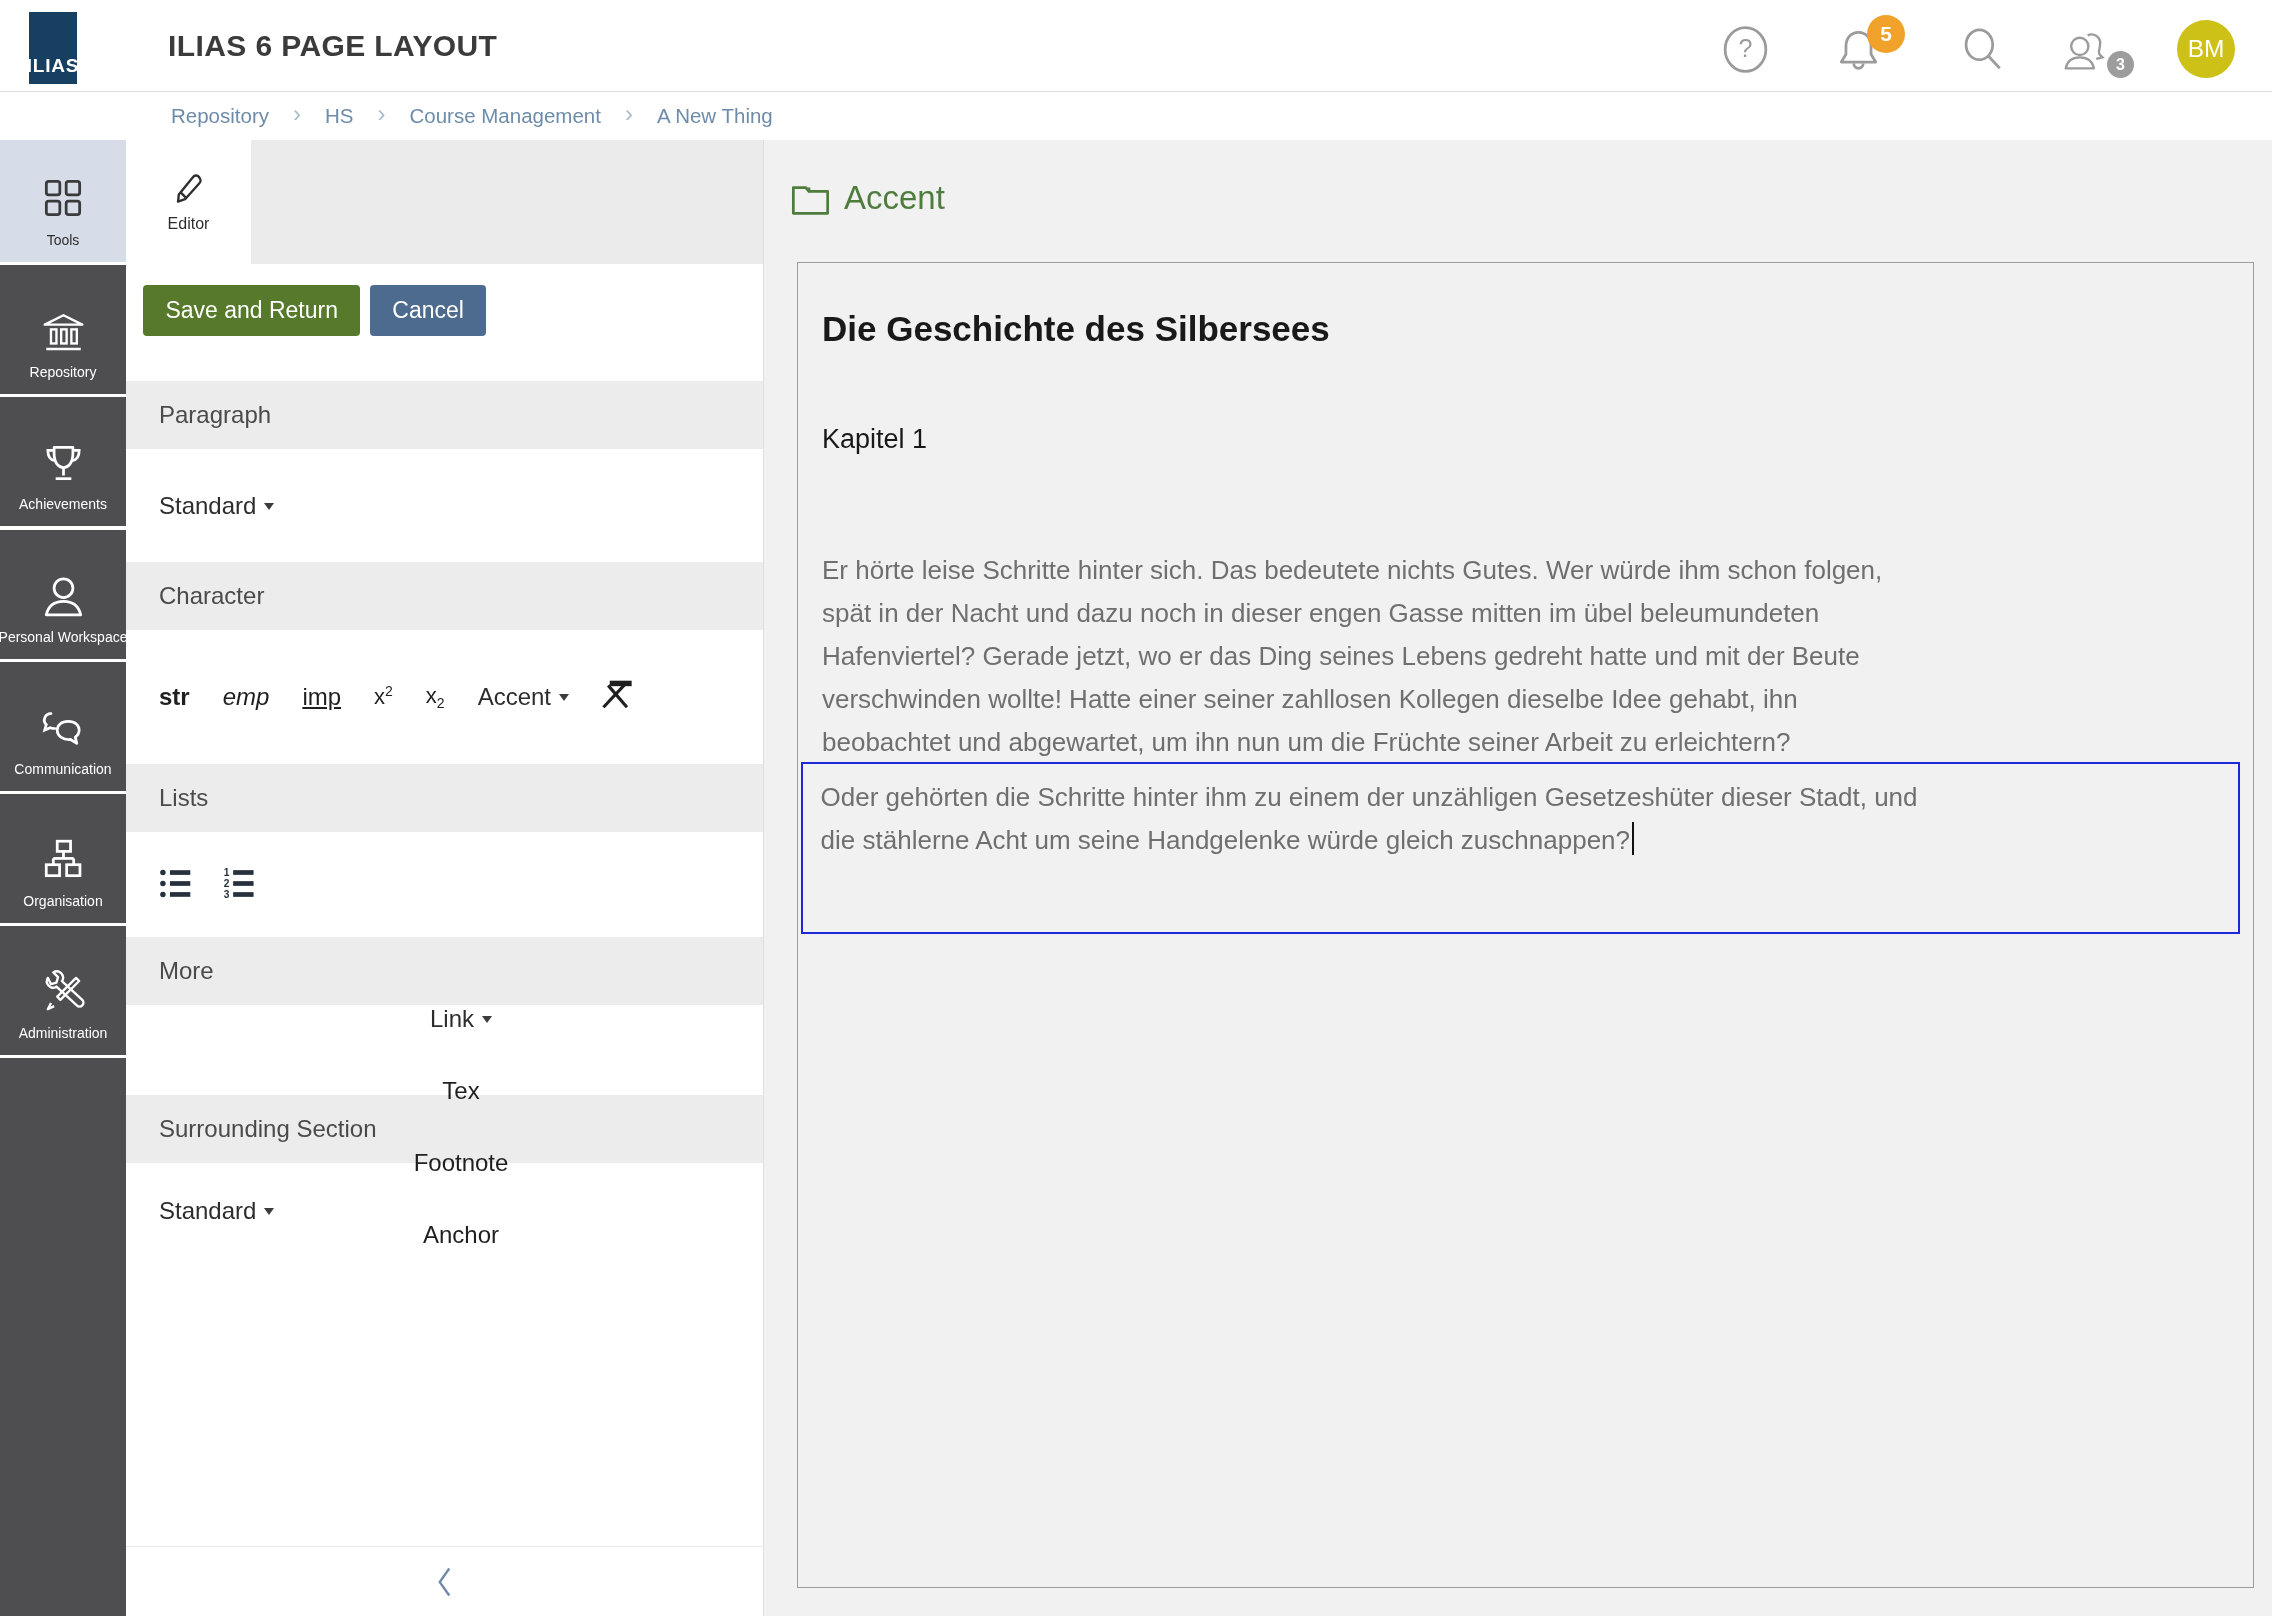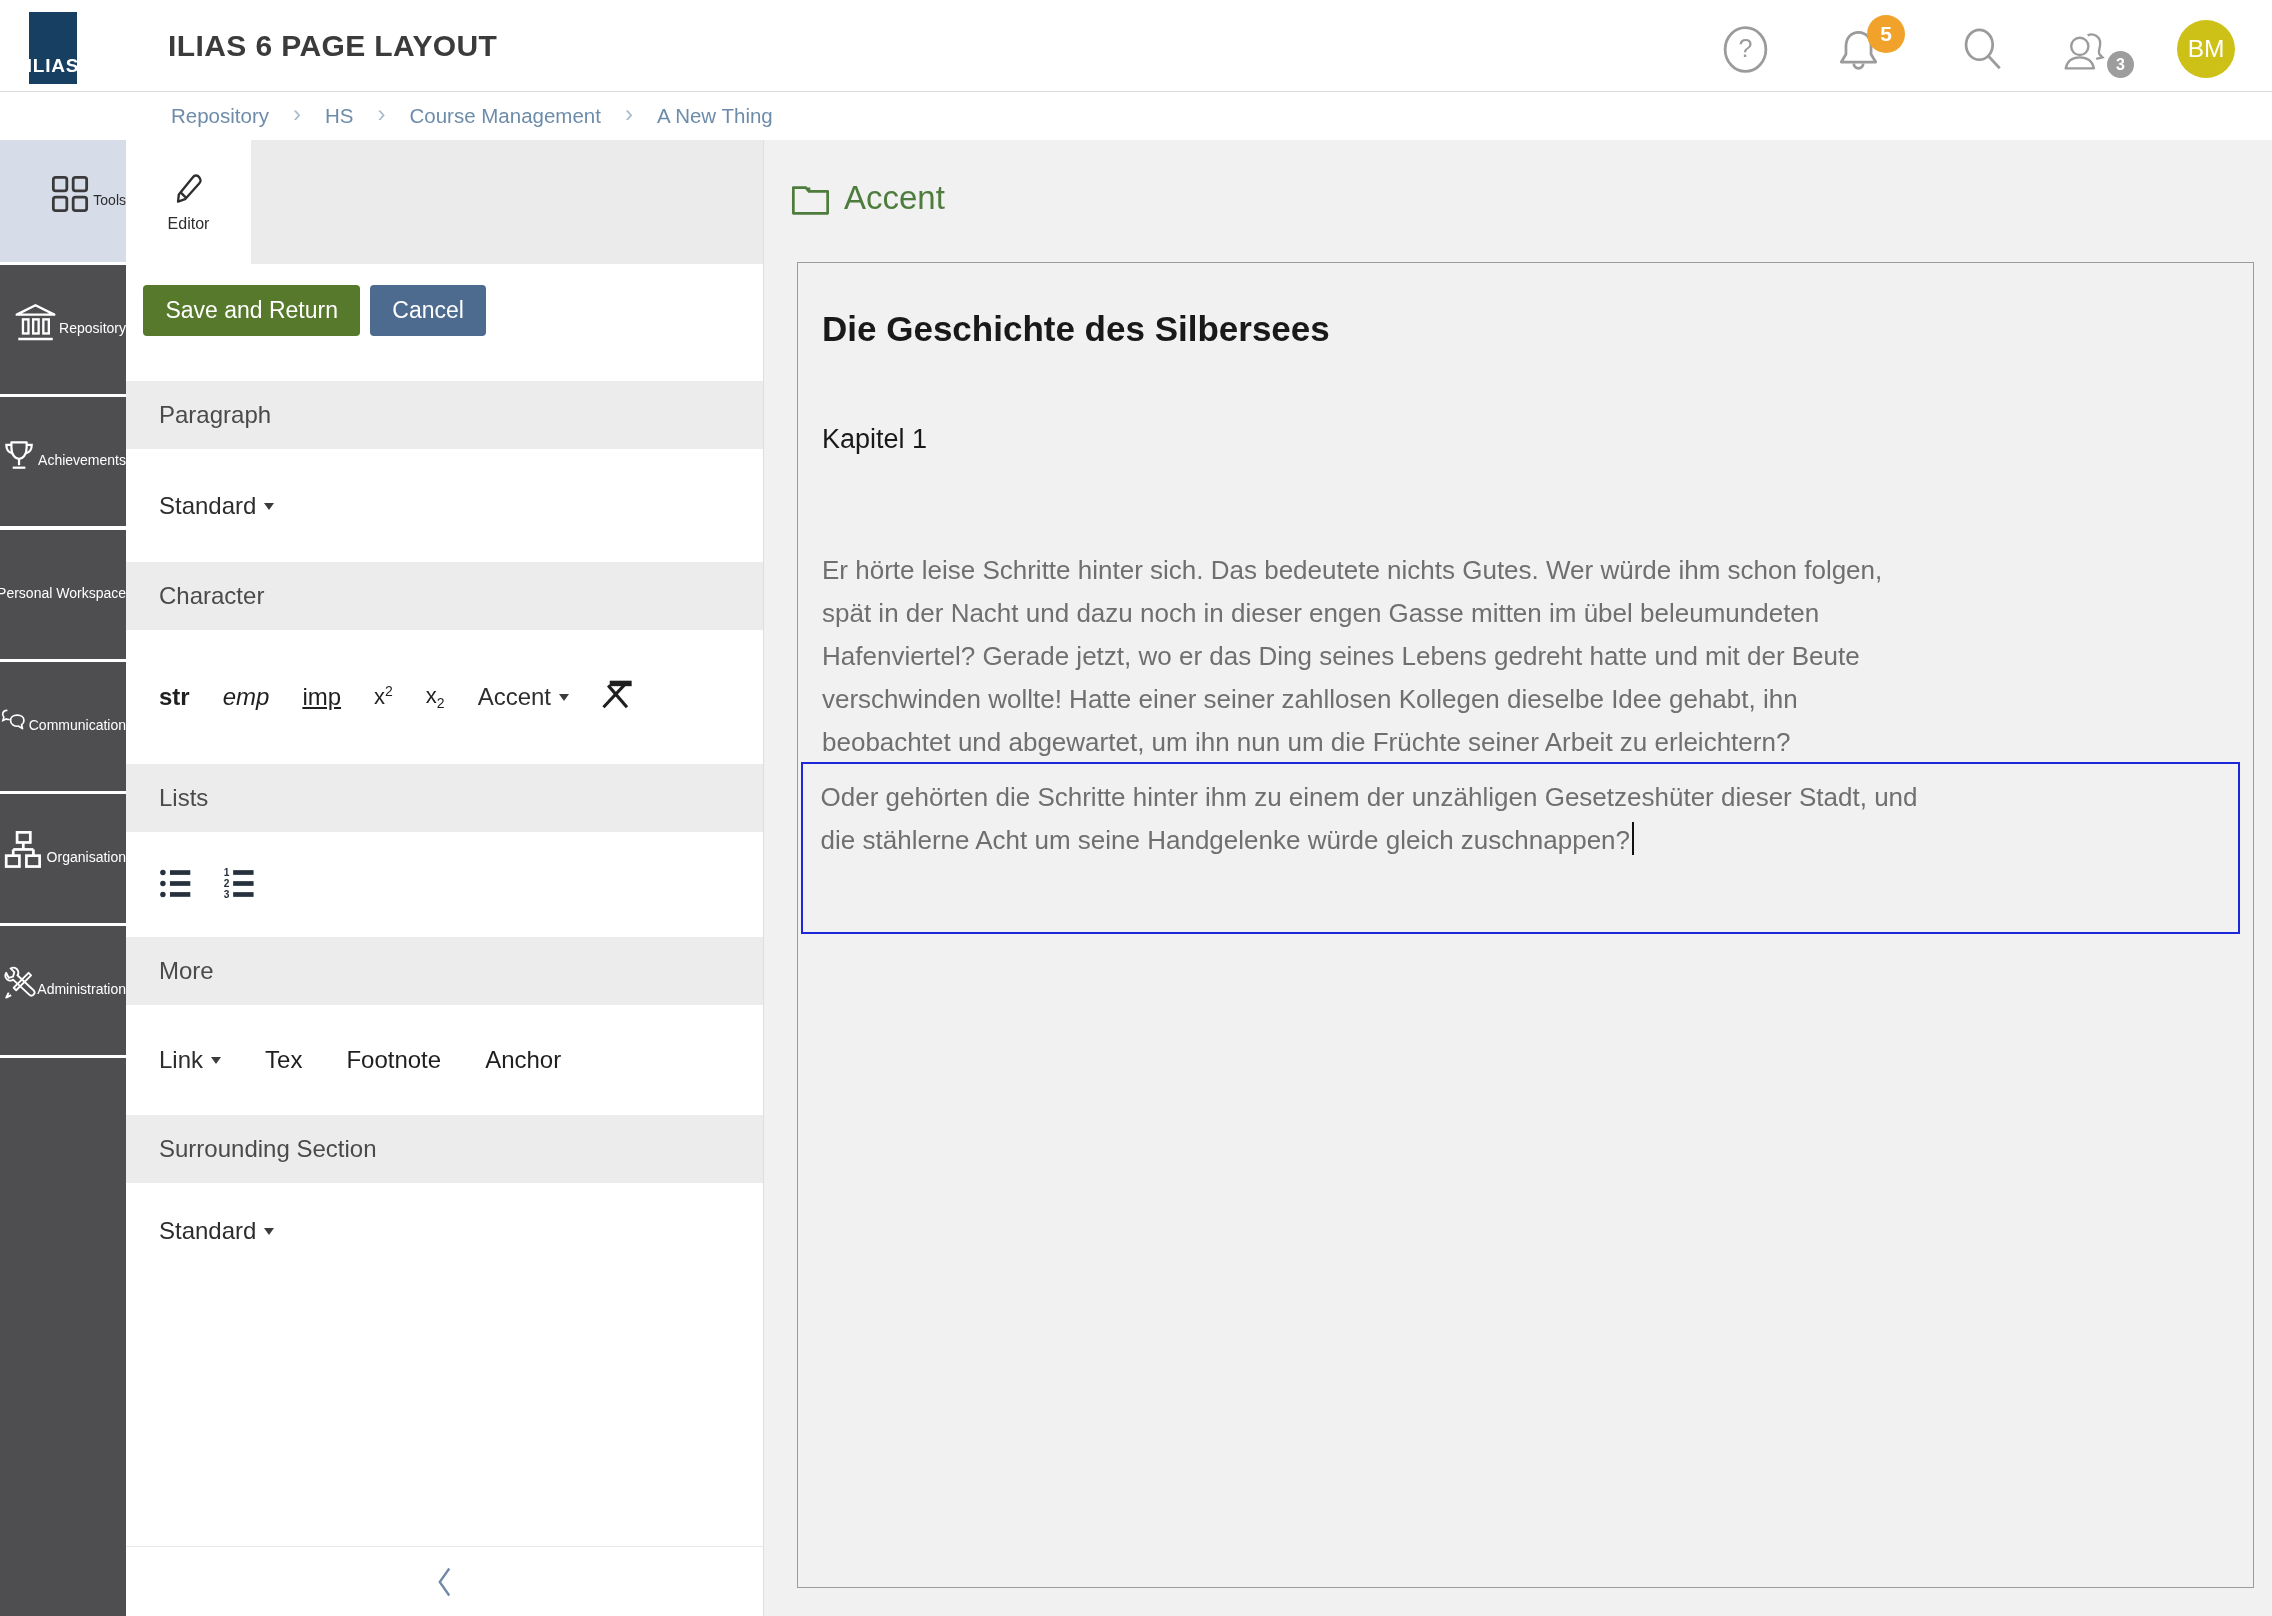--- a/index.html
+++ b/index.html
@@ -25,21 +25,21 @@
   
   .crumbs{position:absolute;left:0;top:91px;width:2273px;height:50px;background:#fff;
         border-top:1.6px solid #dcdcdc;border-bottom:1.6px solid #e8e8e8;box-sizing:border-box;
         display:flex;align-items:center;padding-left:171px;font-size:20.5px;}
   .crumbs a{color:#6d8caa;text-decoration:none;}
   .crumb-sep{color:#a9bccb;font-size:24px;margin:0 24px;transform:translateY(-1.6px);}
   
   .sidebar{position:absolute;left:0;top:140px;width:126px;bottom:0;background:#fff;
         display:flex;flex-direction:column;}
   .snav{height:129px;margin-bottom:3.2px;background:#4e4e50;color:#fff;
-        display:flex;flex-direction:row;align-items:center;justify-content:flex-end;
+        display:flex;flex-direction:column;align-items:center;justify-content:flex-end;
         padding-bottom:14px;box-sizing:border-box;}
   .snav .slabel{font-size:14px;margin-top:11px;white-space:nowrap;}
   .snav.active{height:122px;background:#d6dde9;color:#2d2d2d;}
   .sfill{flex:1;background:#4e4e50;}
   .snav svg{display:block;}
   
   .panel{position:absolute;left:126px;top:140px;width:638px;bottom:0;background:#fff;
         border-right:1.6px solid #dedede;box-sizing:border-box;}
   .tabstrip{height:124px;background:#ebebeb;position:relative;}
   .tab{position:absolute;left:0;top:0;width:125px;height:124px;background:#fff;
@@ -49,21 +49,21 @@
   .btn{display:inline-flex;align-items:center;justify-content:center;height:51px;
         font-size:23px;color:#fff;padding:0 22px;cursor:pointer;border-radius:4px;}
   .btn.save{background:#57792c;margin-right:10.3px;}
   .btn.cancel{background:#4d6a8f;}
   .band{height:68px;background:#ececec;display:flex;align-items:center;
         padding-left:33px;font-size:24px;color:#4a4a4a;box-sizing:border-box;}
   .row{padding-left:33px;box-sizing:border-box;display:flex;align-items:center;font-size:24px;}
   .row.p-style{height:113px;}
   .row.chars{height:134px;gap:33px;align-items:center;}
   .row.lists{height:105px;gap:27px;padding-top:4.7px;}
-  .row.more{height:110px;gap:44px;}
+  .row.more{height:90px;gap:44px;flex-direction:column;}
   .row.s-style{height:95px;}
   .ddl{display:inline-flex;align-items:center;gap:8px;color:#2d2d2d;cursor:pointer;}
   .caret{width:0;height:0;border:5.5px solid transparent;border-top:7px solid #3c3c3c;margin-top:6.3px;}
   .chr{color:#1f1f1f;cursor:pointer;}
   .chr.b{font-weight:bold;}
   .chr.i{font-style:italic;}
   .chr.u{text-decoration:underline;}
   .supsub{font-size:22px;}
   .supsub sup,.supsub sub{font-size:14px;}
   .collapse{position:absolute;left:0;right:0;bottom:0;height:69px;border-top:1.6px solid #e8e8e8;

